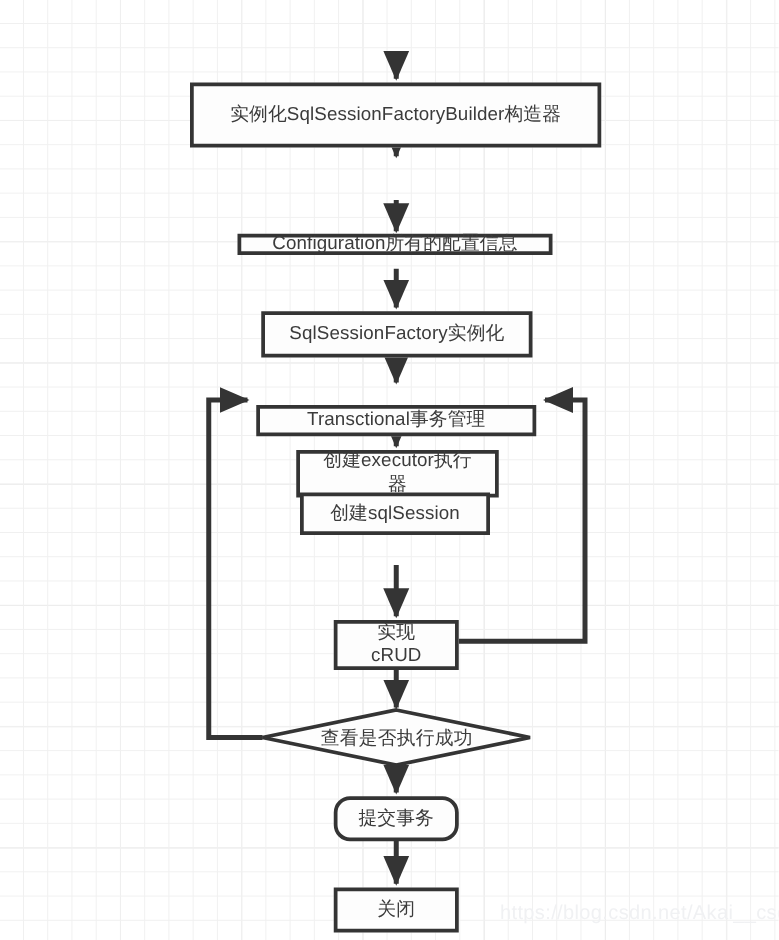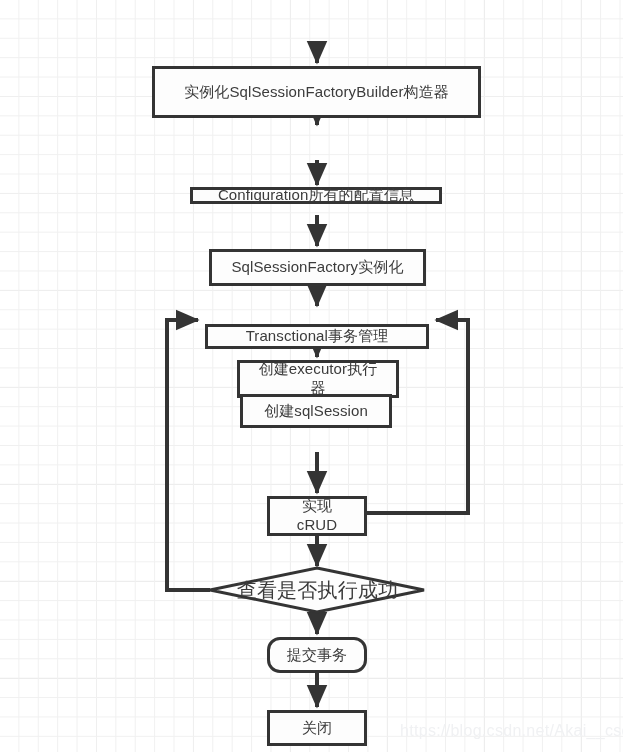--- a/index.html
+++ b/index.html
@@ -56,21 +56,21 @@
   .diamond-label {
     position: absolute;
     left: 0;
     top: 0;
     width: 100%;
     height: 100%;
     display: flex;
     align-items: center;
     justify-content: center;
     color: #3b3b3b;
-    font-size: 20px;
+    font-size: 15px;
     letter-spacing: 0.2px;
   }
   .watermark {
     position: absolute;
     color: #f0f1f3;
     font-size: 16px;
     letter-spacing: 0.3px;
     white-space: nowrap;
     z-index: 4;
     user-select: none;

